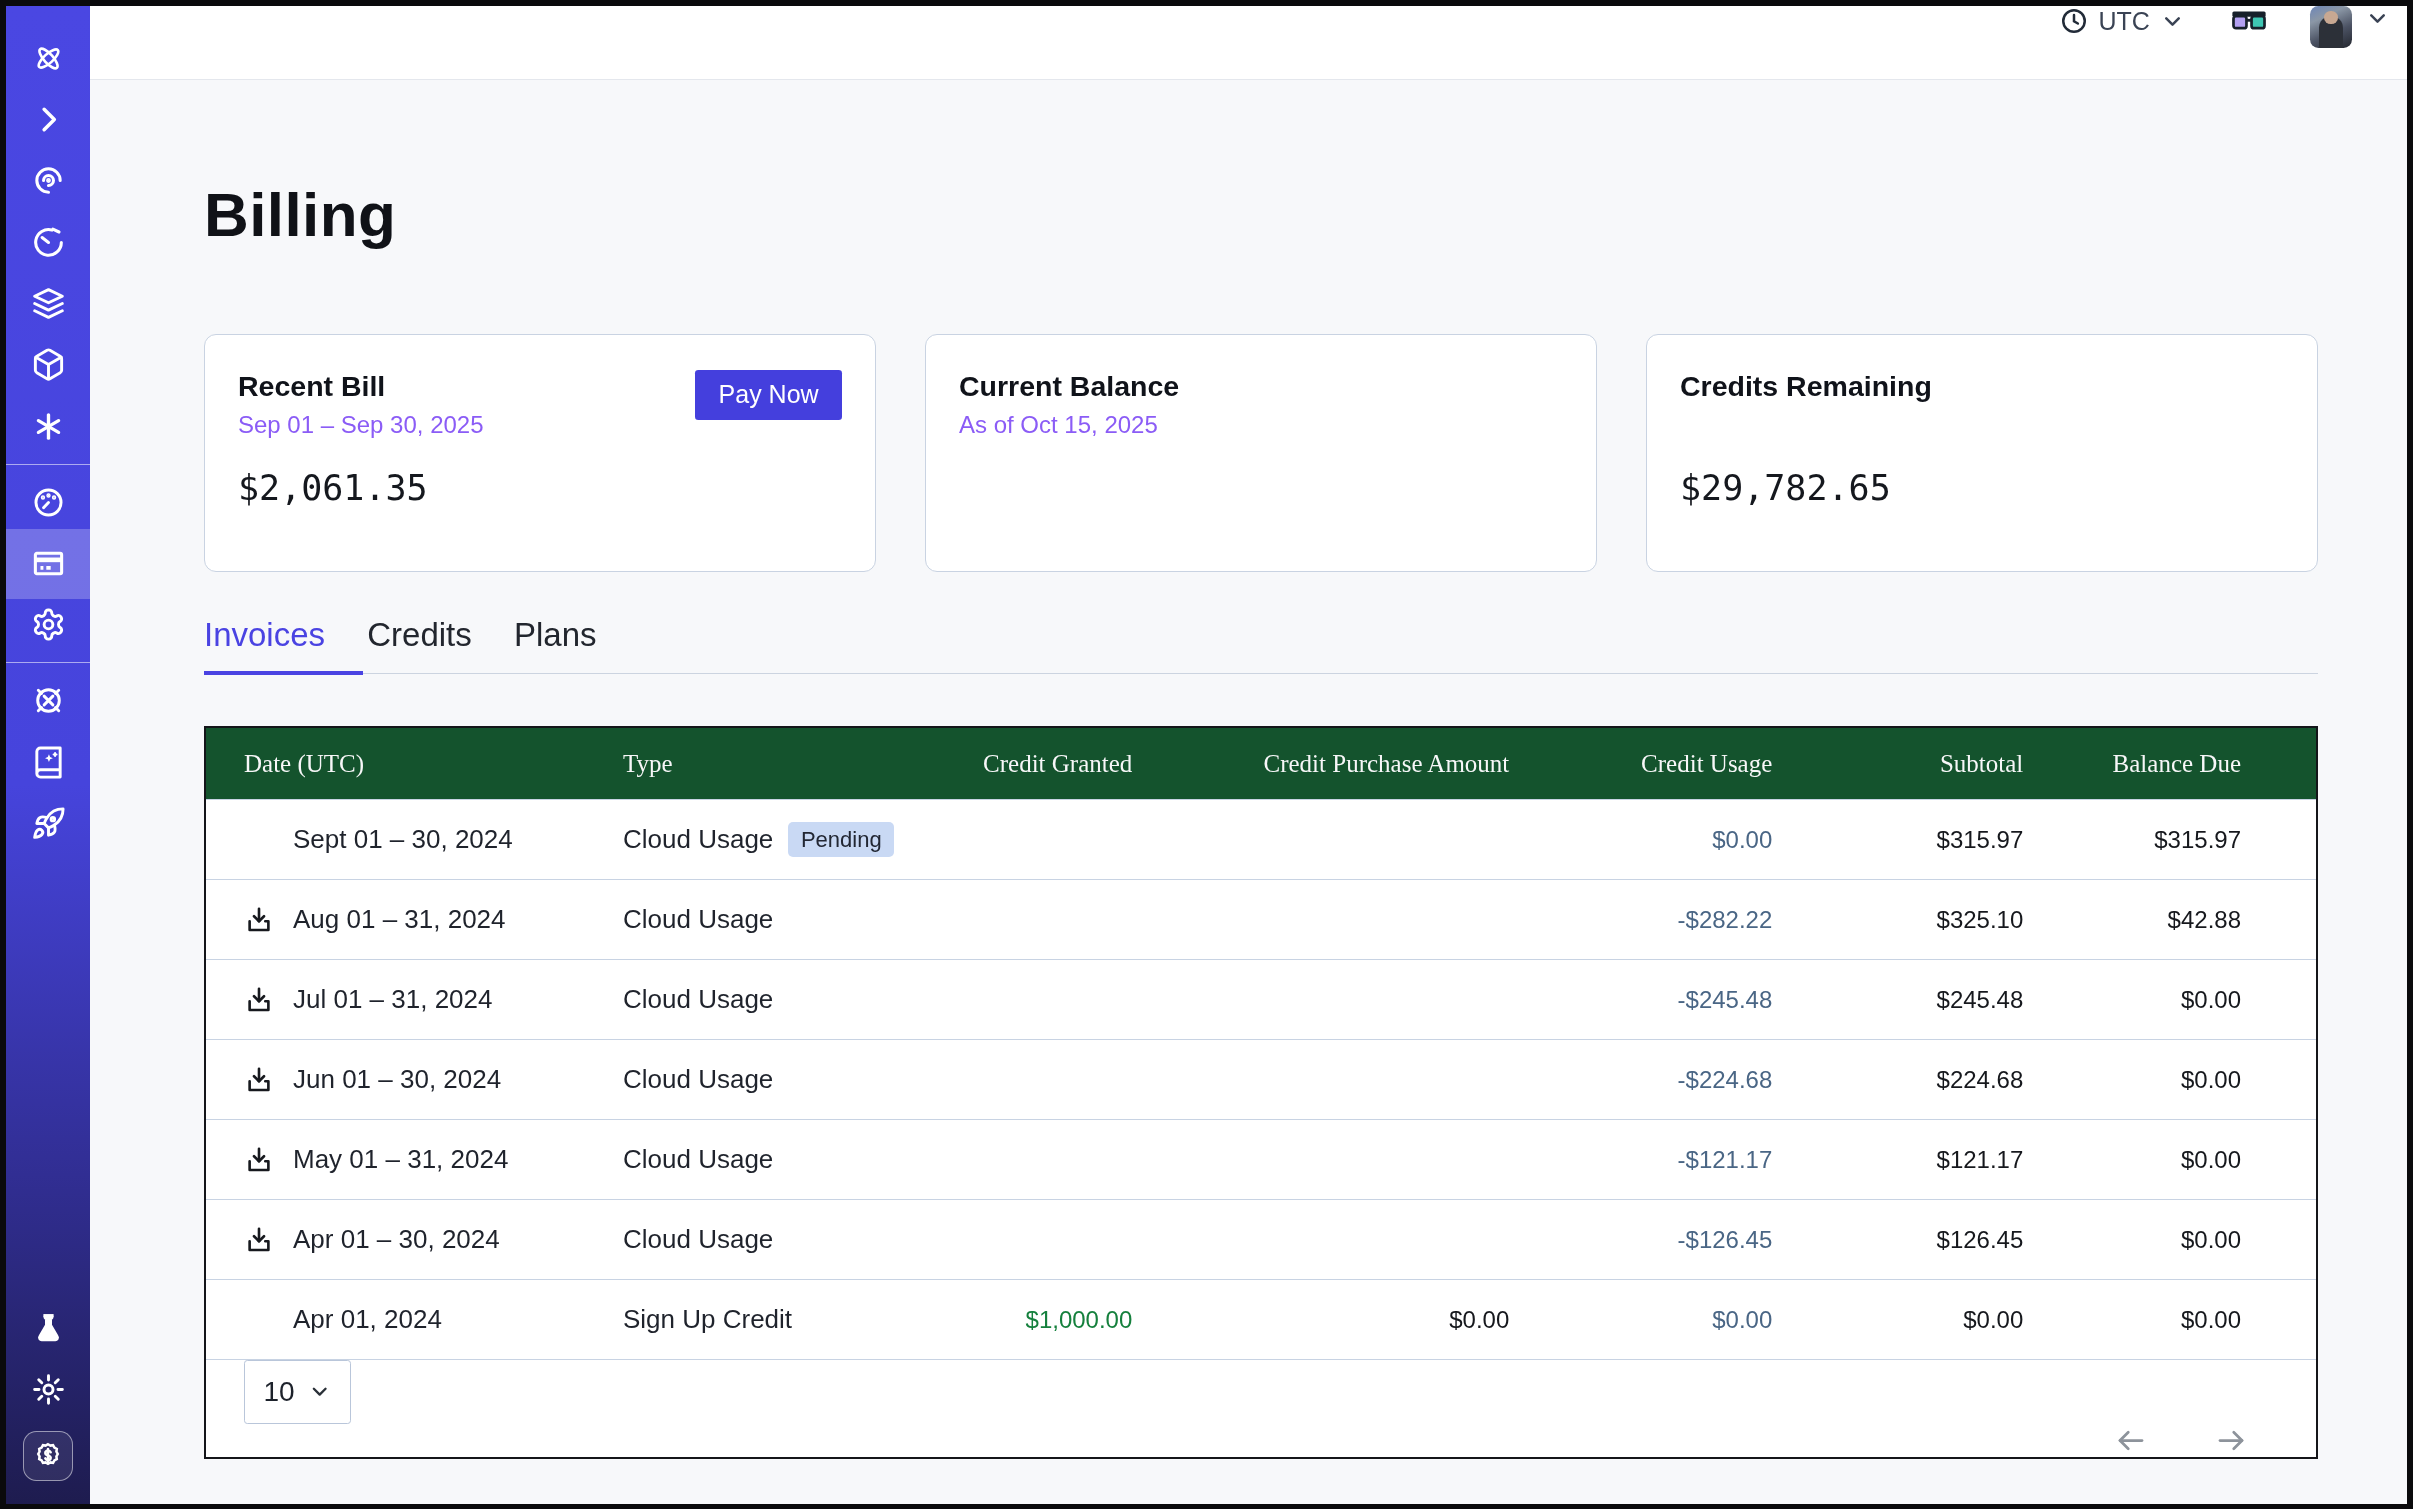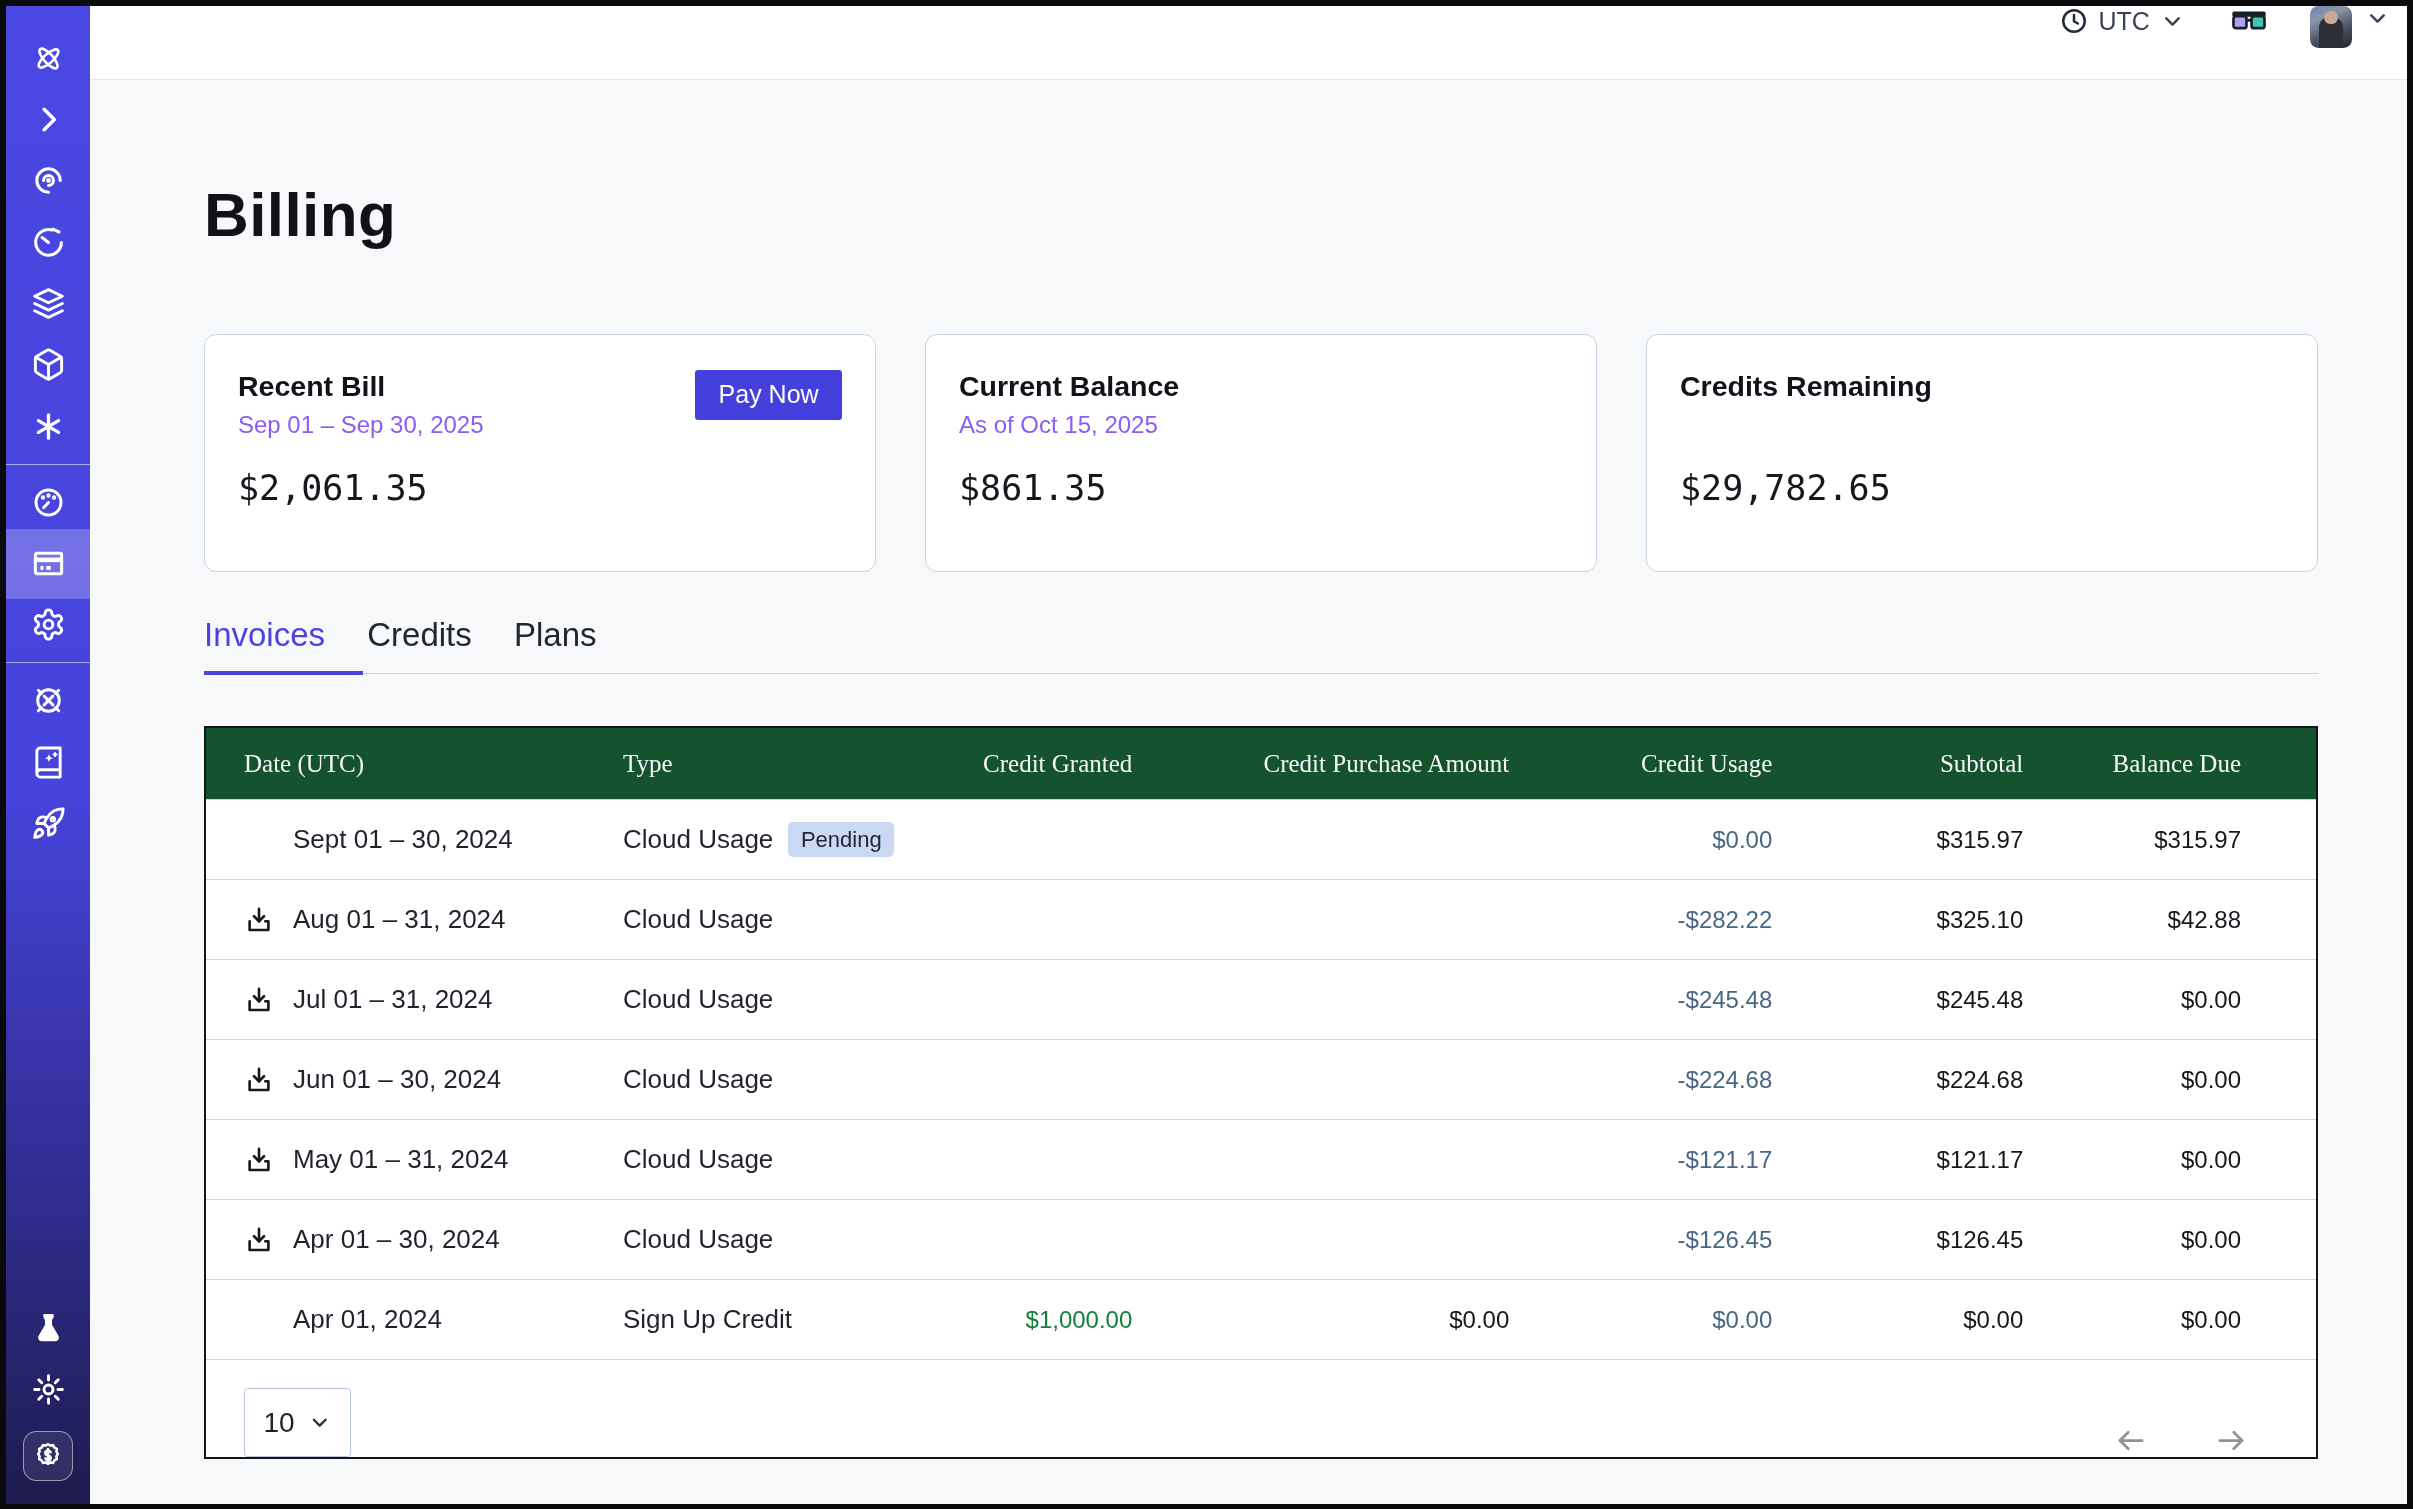--- a/index.html
+++ b/index.html
@@ -68,21 +68,21 @@
   .trow { height:80px; border-top:1.7px solid #c8d3e3; font-size:26px; color:#1f232c; }
   .trow:first-child { border-top:0; }
   .dl-slot { width:49px; flex:0 0 49px; display:flex; align-items:center; color:#17191e; }
   .dl-slot svg { width:30px; height:30px; }
   .badge { margin-left:15px; background:#c9d9f4; color:#222733; font-size:22px; padding:5px 12.6px; border-radius:5px; line-height:1.15; white-space:nowrap; }
   .m-cell { font-family:Liberation Sans, sans-serif; font-size:24px; color:#16181d; }
   .usage { color:#4a6685; }
   .green { color:#15803d; }
 
   
-  .pager { height:98px; border-top:1.7px solid #c8d3e3; display:flex; align-items:flex-end; padding:0 65px 0 38px; }
+  .pager { height:98px; border-top:1.7px solid #c8d3e3; display:flex; align-items:flex-start; padding:0 65px 0 38px;flex-direction:column; }
   .page-size { display:inline-flex; align-items:center; gap:13.4px; height:69px; padding:0 18.4px; border:1.7px solid #b9c6da;
                border-radius:3.3px; background:#fff; font-size:28px; color:#1d222b; cursor:pointer; }
   .page-size .chev { color:#2a3038; width:23.4px; height:23.4px; }
   .pager-arrows { margin-left:auto; display:flex; align-items:center; gap:60px; color:#8d939b; }
   .pager-arrows svg { width:40px; height:33px; cursor:pointer; }
 </style>
 </head>
 <body>
 
 <div class="screen">
@@ -251,21 +251,20 @@
           <div class="card-amount money">$2,061.35</div>
         </div>
 
         <div class="card">
           <div class="card-head">
             <div>
               <div class="card-title">Current Balance</div>
               <div class="card-sub">As of Oct 15, 2025</div>
             </div>
           </div>
-          <div class="card-amount money">$861.35</div>
         </div>
 
         <div class="card">
           <div class="card-head">
             <div>
               <div class="card-title">Credits Remaining</div>
               <div class="card-sub"></div>
             </div>
           </div>
           <div class="card-amount money">$29,782.65</div>

